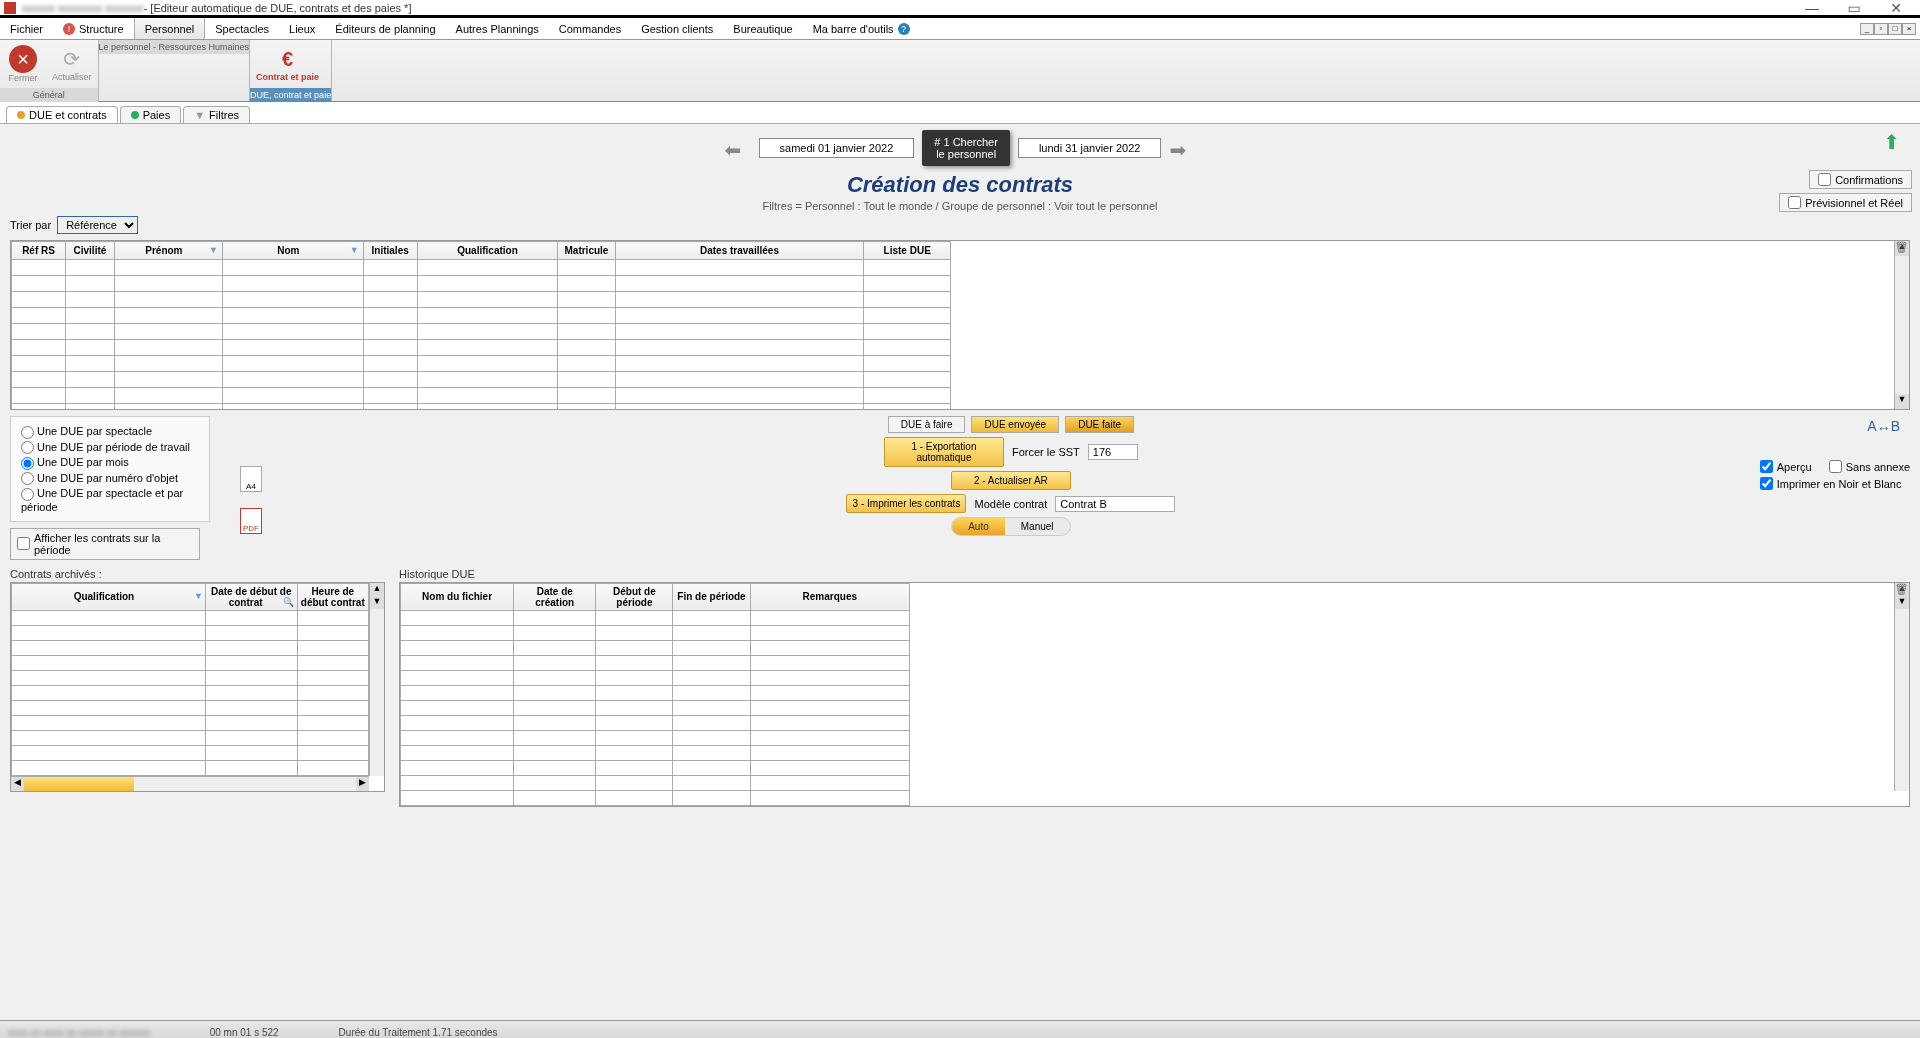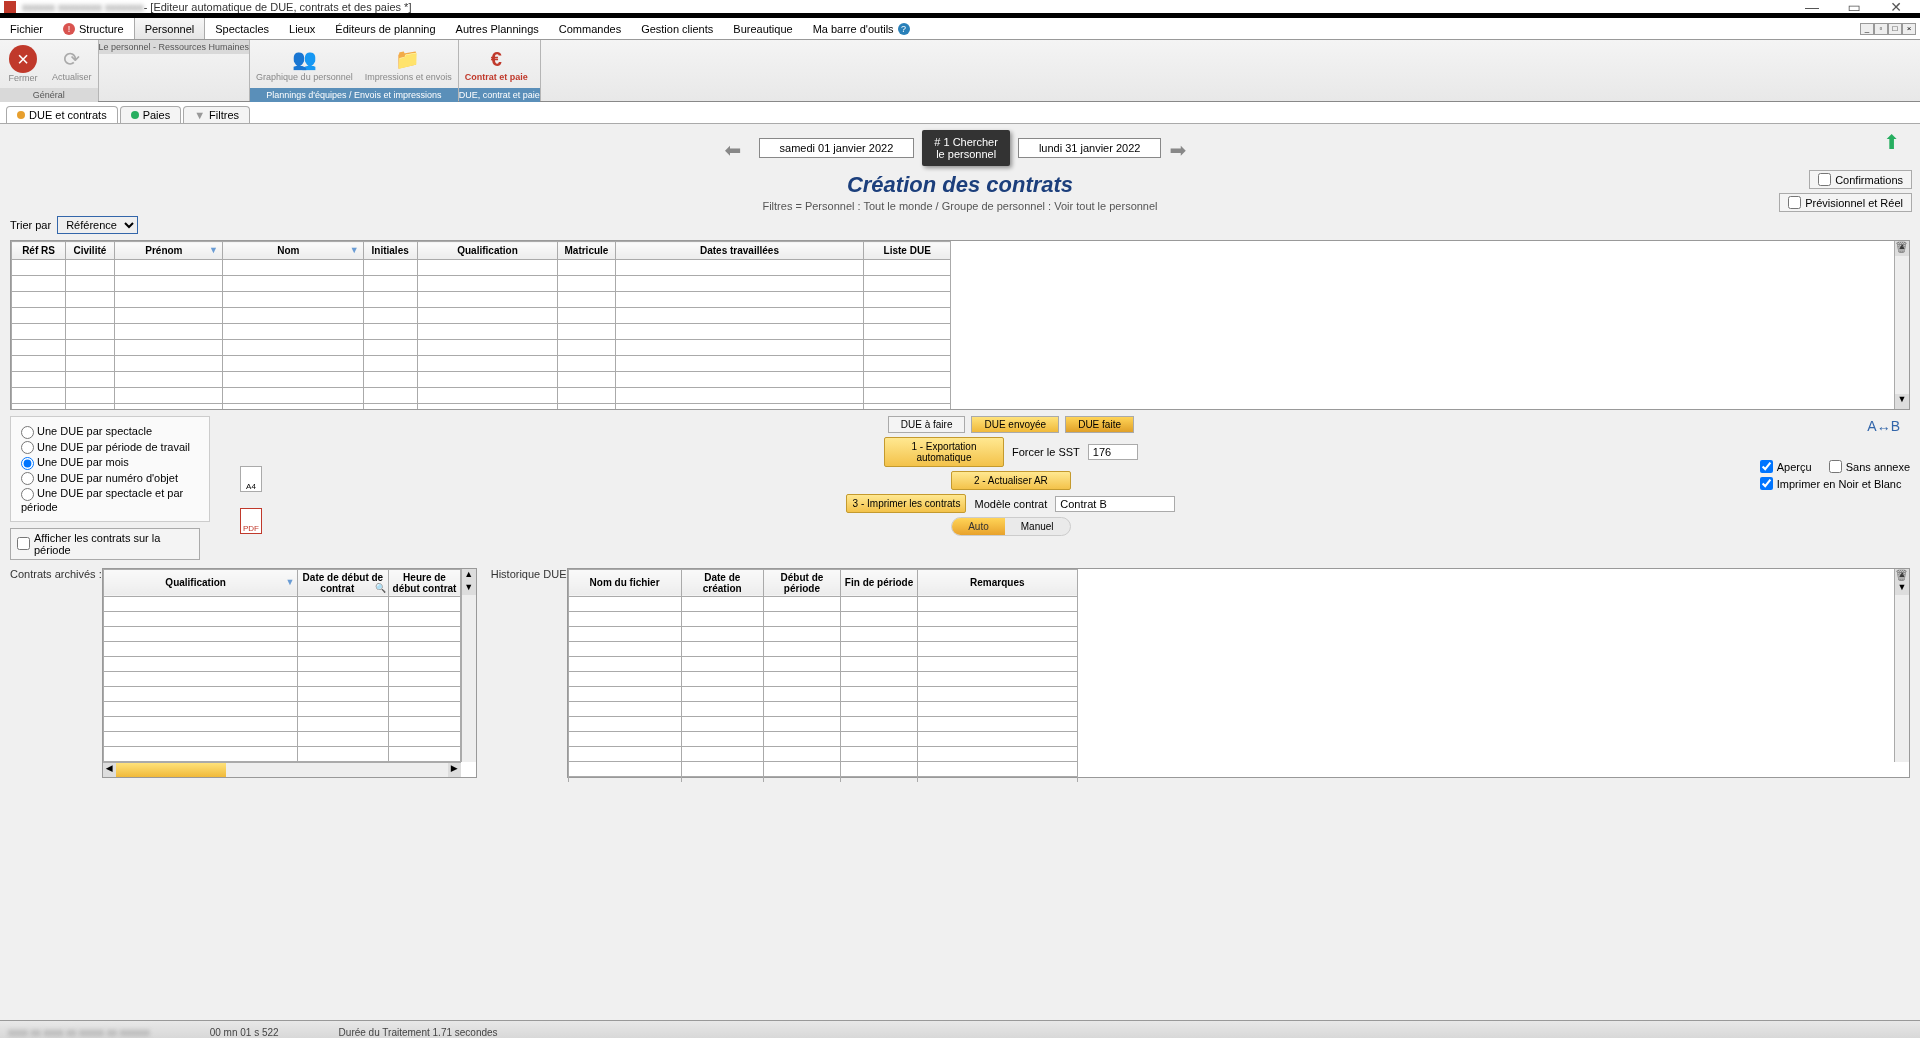--- a/index.html
+++ b/index.html
@@ -1,19 +1,19 @@
 <!DOCTYPE html>
 <html><head>
 <meta charset="utf-8">
 <style>
 * { box-sizing: border-box; margin: 0; padding: 0; font-family: "Segoe UI", Tahoma, sans-serif; }
 body { background: #f0f0f0; font-size: 11px; overflow: hidden; }
 
 
-.title-bar { background: #fff; height: 18px; display: flex; align-items: center; padding: 0 4px; border-bottom: 5px solid #000000; }
+.title-bar { background: #fff; height: 18px; display: flex; align-items: center; padding: 0 4px; border-bottom: 3px solid #000000; }
 .title-bar .icon-app { width: 12px; height: 12px; background: #c0392b; margin-right: 6px; }
 .title-bar .blur { filter: blur(2px); color: #666; }
 .title-bar .title-txt { color: #333; }
 .win-controls { margin-left: auto; display: flex; gap: 2px; }
 .win-controls span { width: 40px; text-align: center; font-size: 14px; color: #555; cursor: pointer; }
 
 
 .menu-bar { background: #fff; height: 22px; display: flex; align-items: center; border-bottom: 1px solid #999; font-size: 11px; }
 .menu-bar .mitem { padding: 0 10px; height: 100%; display: flex; align-items: center; cursor: pointer; }
 .menu-bar .mitem.active { background: linear-gradient(#f7f7f7,#e6e6e6); border-left:1px solid #aaa; border-right:1px solid #aaa; }
@@ -93,21 +93,21 @@
 .toggle span { padding:3px 16px;}
 .toggle .on { background:linear-gradient(#ffd457,#e8a22c); color:#333;}
 
 .checks-col { display:flex; flex-direction:column; gap:4px; padding-top:44px; font-size:11px;}
 .checks-col label { display:flex; align-items:center; gap:4px;}
 
 .xport-icon { position:absolute; right:20px; top:418px; font-size:14px; color:#3366aa;}
 
 
 .bottom-area { display:flex; padding:4px 10px; gap:14px;}
-.btm-col { display:flex; flex-direction:row;}
+.btm-col { display:flex; flex-direction:column;}
 .btm-col .lbl { font-size:11px; margin-bottom:2px; color:#333;}
 .tbl-small { border:1px solid #999; background:#fff; position:relative; }
 .tbl-left { width:375px; height:210px;}
 .tbl-right { flex:1; height:210px;}
 .tbl-small table { border-collapse:collapse; width:calc(100% - 15px);}
 .tbl-small th, .tbl-small td { border:1px solid #aaa; font-size:10px; padding:2px; text-align:center;}
 .tbl-small th { background:linear-gradient(#fafafa,#ececec); height:26px;}
 .tbl-small td { height:15px;}
 .tbl-small .vscroll { position:absolute; right:0; top:0; width:15px; height:calc(100% - 15px); background:#eee; border-left:1px solid #aaa;}
 .tbl-small .vscroll .vup,.tbl-small .vscroll .vdown{height:13px;text-align:center;font-size:9px;background:#ddd;}
@@ -205,33 +205,20 @@
           <span>Actualiser</span>
         </div>
       </div>
       <div class="rlabel">Général</div>
     </div>
     <div class="rgroup">
       <div class="rlabel">Le personnel - Ressources Humaines</div>
     </div>
     <div class="rgroup blue">
       <div class="ritems">
-        <div class="ritem">
-          <div class="ricon ico-graph"></div>
-          <span>Graphique du personnel</span>
-        </div>
-        <div class="ritem">
-          <div class="ricon ico-print"></div>
-          <span>Impressions et envois</span>
-        </div>
-      </div>
-      <div class="rlabel">Plannings d'équipes / Envois et impressions</div>
-    </div>
-    <div class="rgroup blue">
-      <div class="ritems">
         <div class="ritem active">
           <div class="ricon ico-euro"></div>
           <span>Contrat et paie</span>
         </div>
       </div>
       <div class="rlabel">DUE, contrat et paie</div>
     </div>
   </div>
 
 <div class="sub-tabs" id="subtabs">

